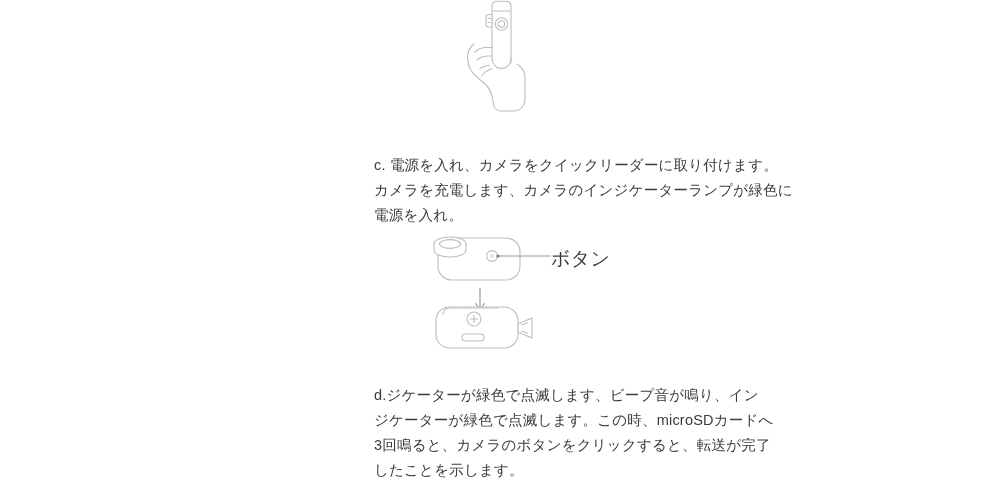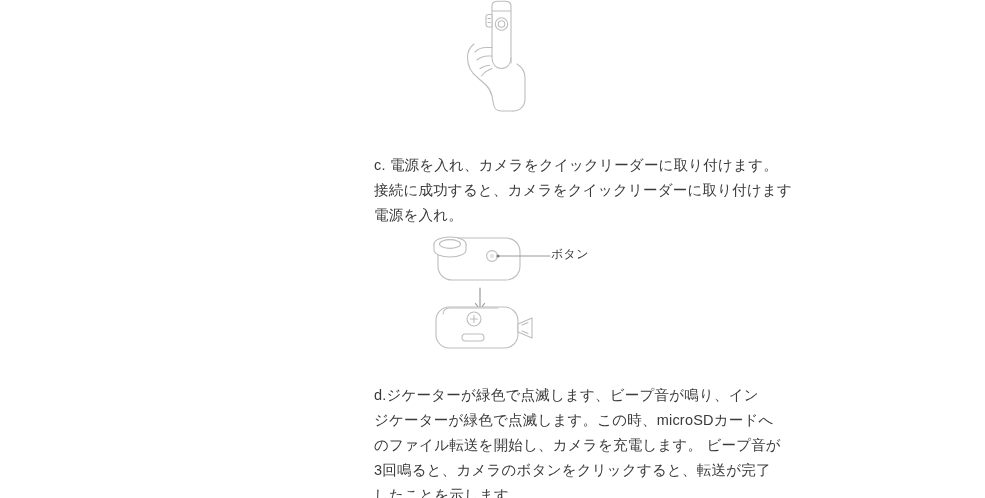--- a/index.html
+++ b/index.html
@@ -47,21 +47,21 @@
     position: absolute;
     left: 410px;
     top: 228px;
     width: 200px;
     height: 140px;
   }
   .callout-label {
     position: absolute;
     left: 551px;
     top: 246px;
-    font-size: 12px;
+    font-size: 19px;
     color: #3a3a3a;
     letter-spacing: 0.3px;
   }
 
   
   .para-d {
     position: absolute;
     left: 374px;
     top: 383px;
     width: 392px;
@@ -98,21 +98,21 @@
         <path d="M47 60 C50 57.5 54 56 58 56 L62 56"></path>
         <path d="M50 68.5 C53 66.5 56 65.5 59.5 65.2"></path>
         <path d="M83 111 C90 111 95 106 95 99 L95 78 C95 72 92 67 87 64"></path>
         <path d="M81 63 L81 58"></path>
       </g>
     </svg>
   </div>
 
   <div class="para-c">
     <span class="line">c. 電源を入れ、カメラをクイックリーダーに取り付けます。</span>
-    <span class="line">接続に成功すると、カメラをクイックリーダーに取り付けます</span>
+    <span class="line">カメラを充電します、カメラのインジケーターランプが緑色に</span>
     <span class="line">電源を入れ。</span>
   </div>
 
   <div class="fig-camera">
     <svg width="200" height="140" viewBox="0 0 200 140" fill="none">
       <g stroke="#bdbdbd" stroke-width="1.1" fill="#ffffff" stroke-linejoin="round" stroke-linecap="round">
 
         <path d="M28 24 C28 16 34 10 42 10 L96 10 C104 10 110 16 110 24 L110 38 C110 46 104 52 96 52 L42 52 C34 52 28 46 28 38 Z"></path>
 
         <ellipse cx="40" cy="16" rx="16" ry="7"></ellipse>
@@ -141,18 +141,17 @@
         <path d="M112 97 L118 94.5 M112 103 L118 105.5"></path>
       </g>
     </svg>
   </div>
 
   <div class="callout-label">ボタン</div>
 
   <div class="para-d">
     <span class="line">d.ジケーターが緑色で点滅します、ビープ音が鳴り、イン</span>
     <span class="line">ジケーターが緑色で点滅します。この時、microSDカードへ</span>
-    <span class="line">のファイル転送を開始し、カメラを充電します。 ビープ音が</span>
     <span class="line">3回鳴ると、カメラのボタンをクリックすると、転送が完了</span>
     <span class="line">したことを示します。</span>
   </div>
 
 </div>
 
 </body></html>

